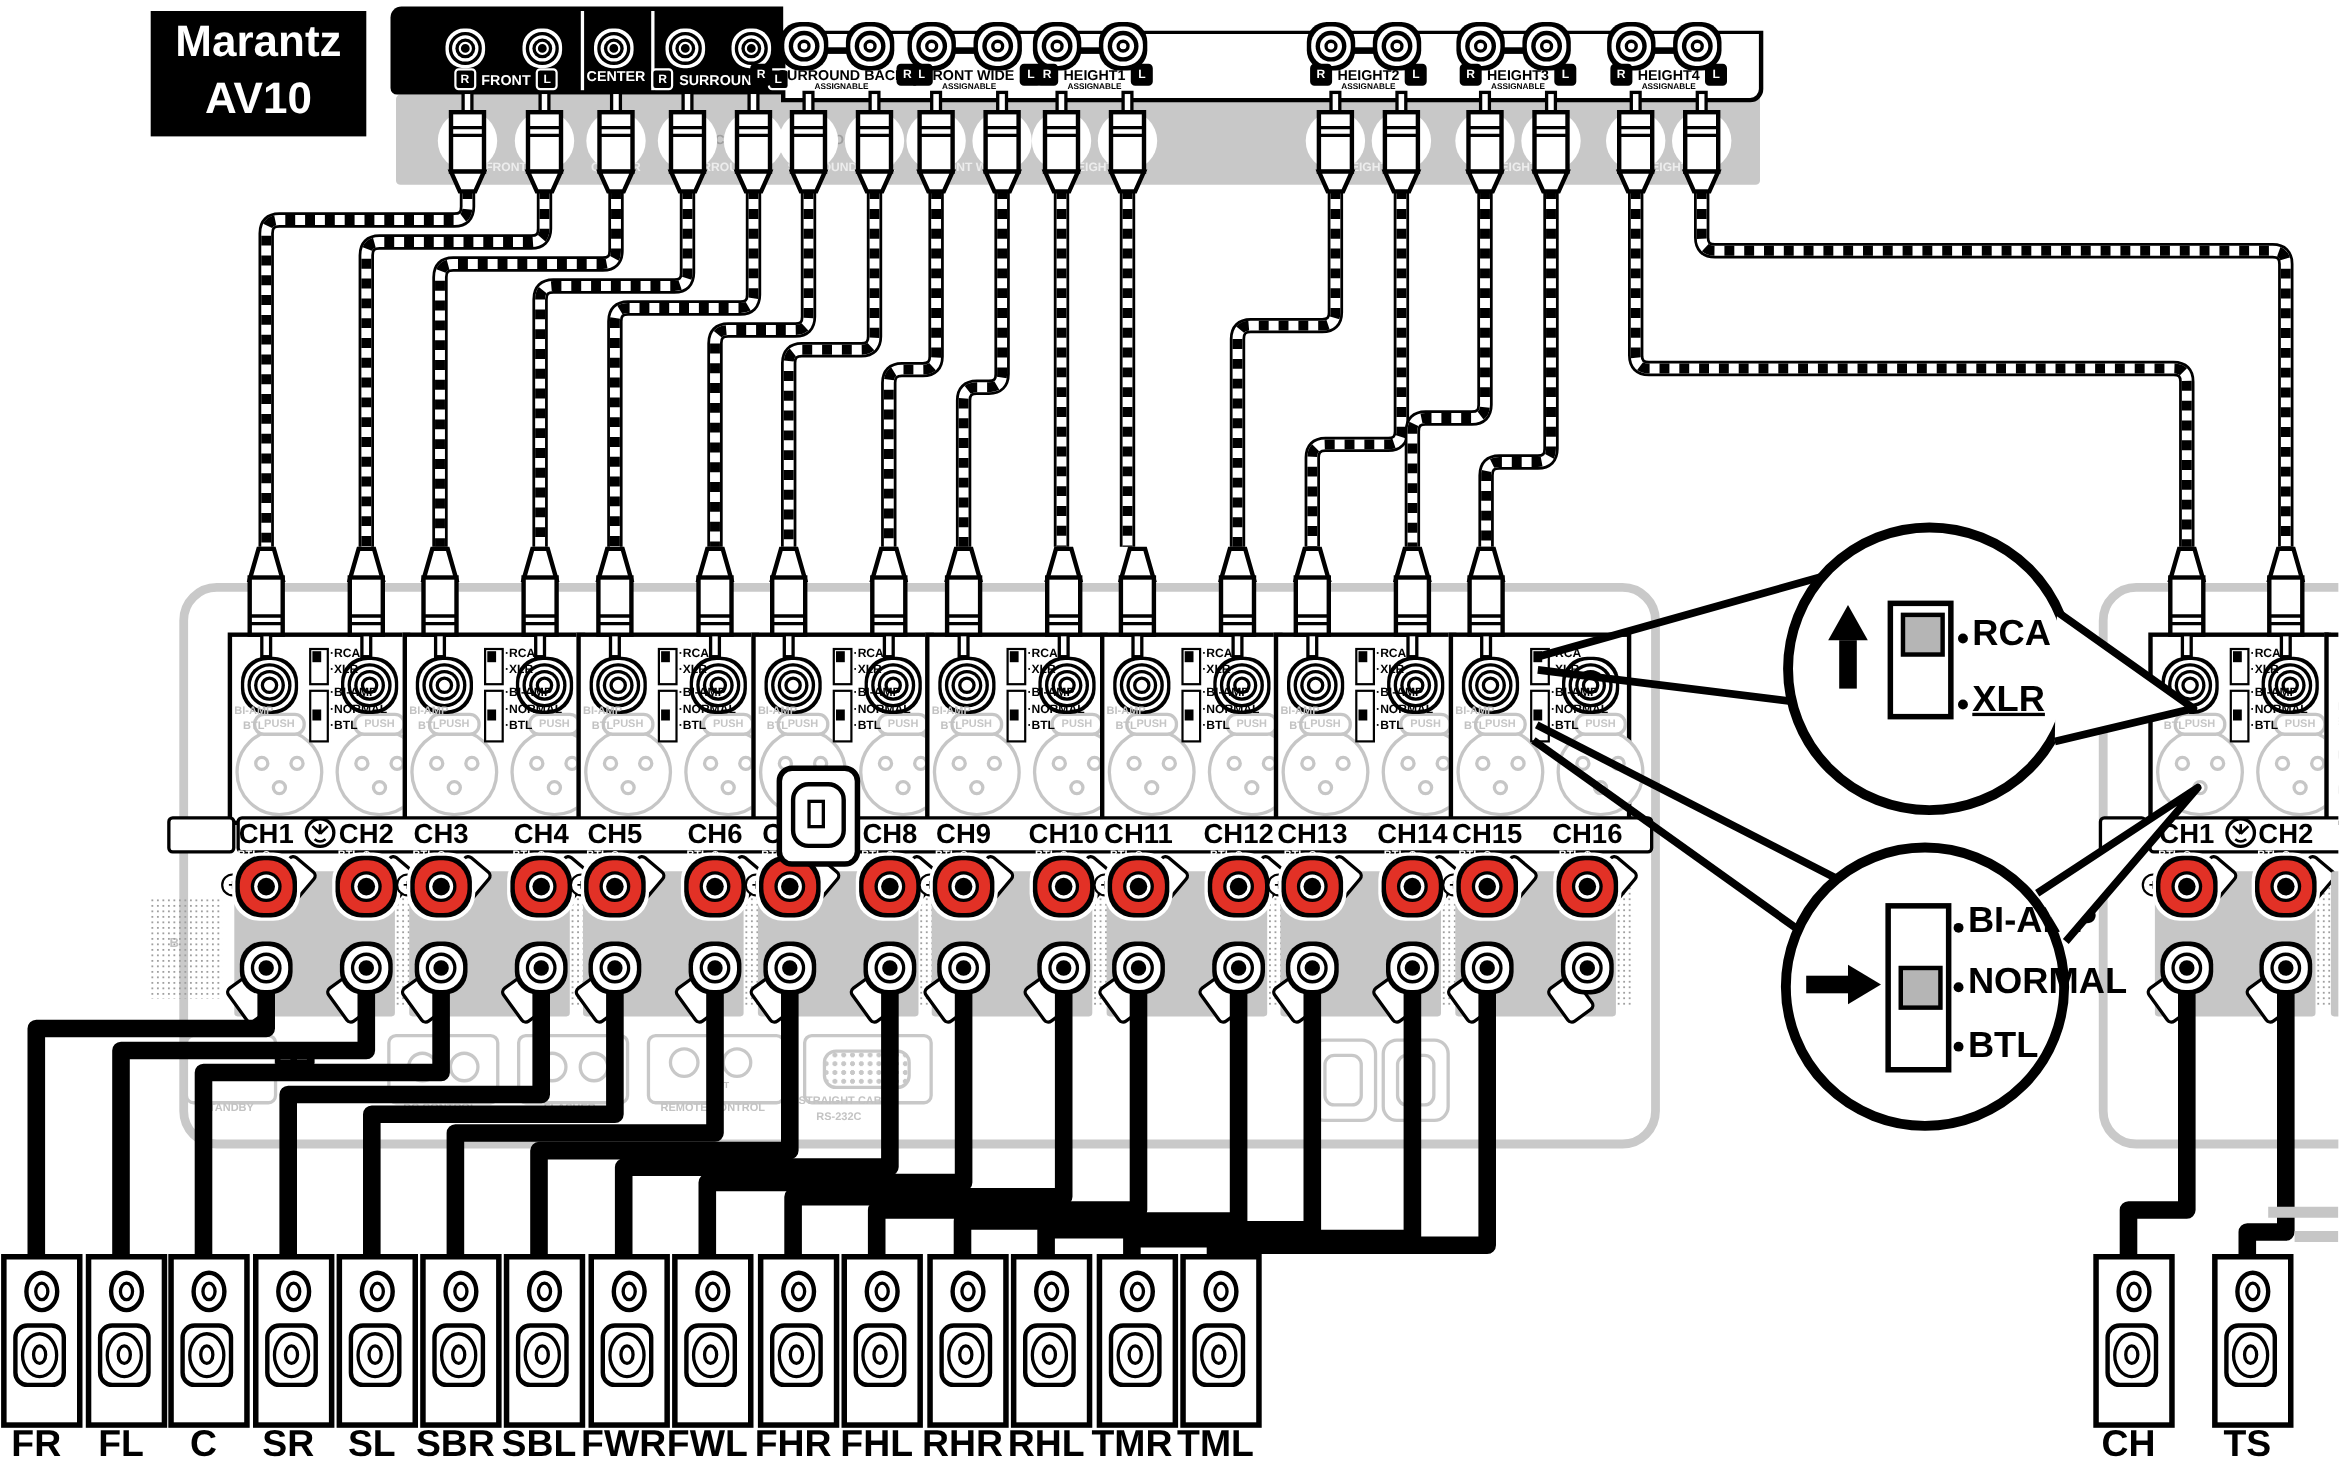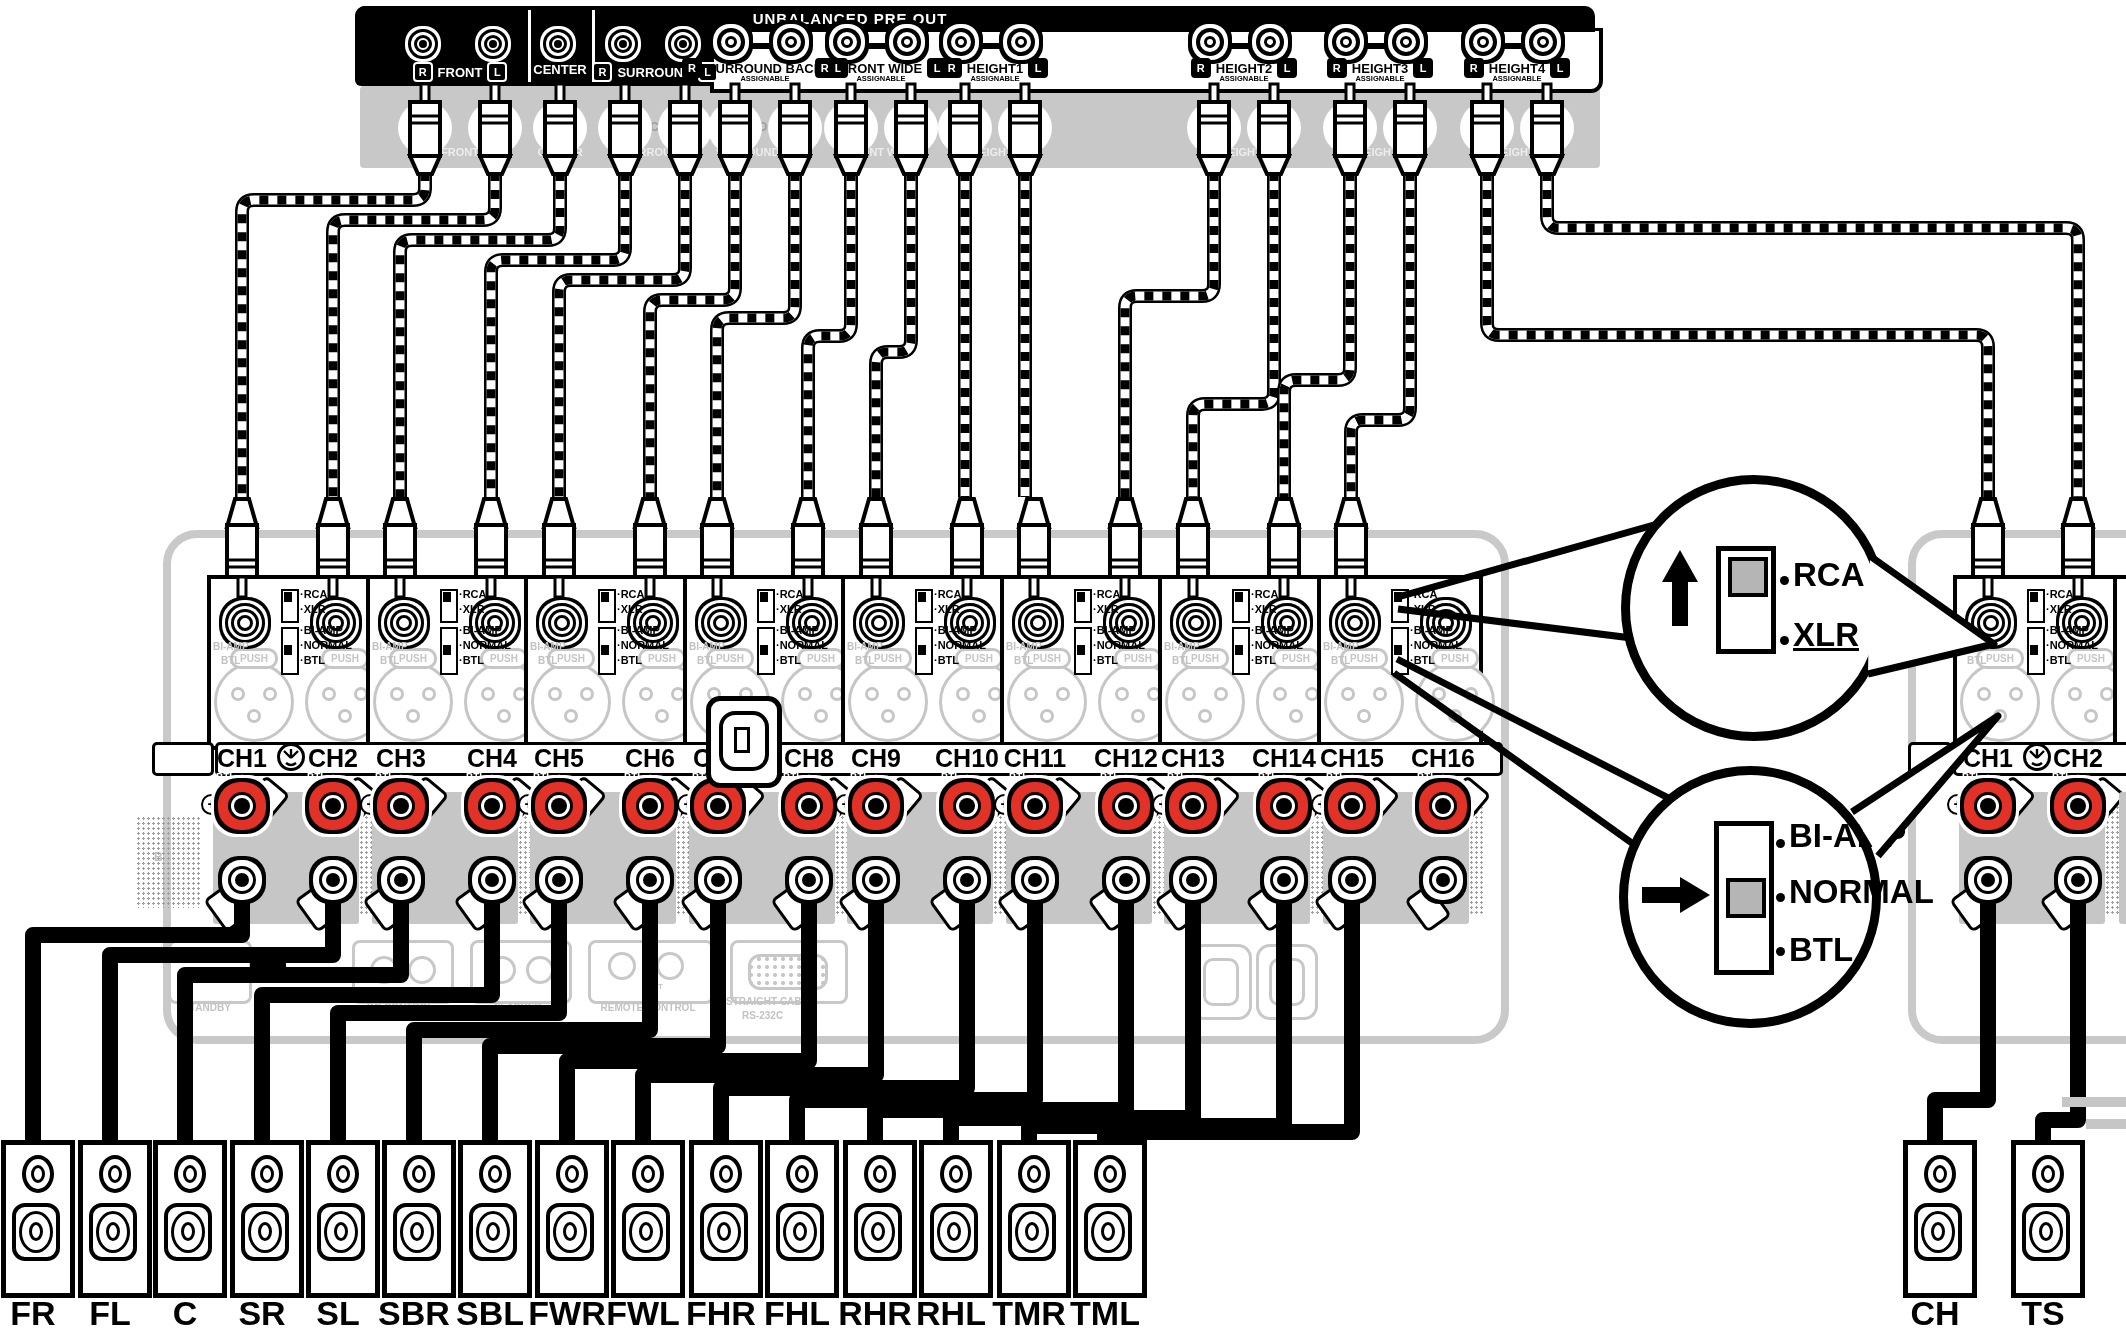--- a/index.html
+++ b/index.html
@@ -88,20 +88,24 @@
   .bigswitch .knob{position:absolute;left:7px;width:32px;height:32px;background:#b5b5b5;border:4px solid #000;}
   .calldot{position:absolute;width:9px;height:9px;background:#000;border-radius:50%;}
   .calllab{position:absolute;font-size:33px;font-weight:bold;color:#000;white-space:nowrap;}
   svg.layer{position:absolute;left:0;top:0;}
 </style>
 </head>
 <body>
 
 <div id="stage">
 
+  <div class="abs brand">
+    <div>Marantz</div>
+    <div>AV10</div>
+  </div>
 
   <div class="abs ghostpanel"></div>
   <div class="abs ghosttitle" style="left:598px;top:120px;">BALANCED XLR PRE OUT</div>
   <div id="ghostbits">
       <div class="abs ghostcircle" style="left:398px;top:101px;"></div>
       <div class="abs ghostcircle" style="left:468px;top:101px;"></div>
       <div class="abs ghostcircle" style="left:533px;top:101px;"></div>
       <div class="abs ghostcircle" style="left:598px;top:101px;"></div>
       <div class="abs ghostcircle" style="left:658px;top:101px;"></div>
       <div class="abs ghostcircle" style="left:708px;top:101px;"></div>
@@ -122,23 +126,20 @@
       <div class="abs ghostlabel" style="left:685px;top:146px;">SURROUND BACK</div>
       <div class="abs ghostlabel" style="left:801px;top:146px;">FRONT WIDE</div>
       <div class="abs ghostlabel" style="left:915px;top:146px;">HEIGHT1</div>
       <div class="abs ghostlabel" style="left:1164px;top:146px;">HEIGHT2</div>
       <div class="abs ghostlabel" style="left:1300px;top:146px;">HEIGHT3</div>
       <div class="abs ghostlabel" style="left:1437px;top:146px;">HEIGHT4</div>
     </div>
 
   <div class="abs blackzone"></div>
   <div class="abs whitezone"></div>
-  <div class="abs titlebar">
-    <span>UNBALANCED PRE OUT</span>
-  </div>
   <div id="preout">
       <div class="abs divider" style="left:528px;top:10px;height:72px;"></div>
       <div class="abs divider" style="left:592px;top:10px;height:72px;"></div>
       <div class="abs jack-w" style="left:417px;top:38px;"></div>
       <div class="abs jack-w" style="left:487px;top:38px;"></div>
       <div class="abs toplabel onblack" style="left:370px;top:62px;width:180px;">
         <span class="badge bw">R</span>
         <span>FRONT</span>
         <span class="badge bw">L</span>
       </div>

